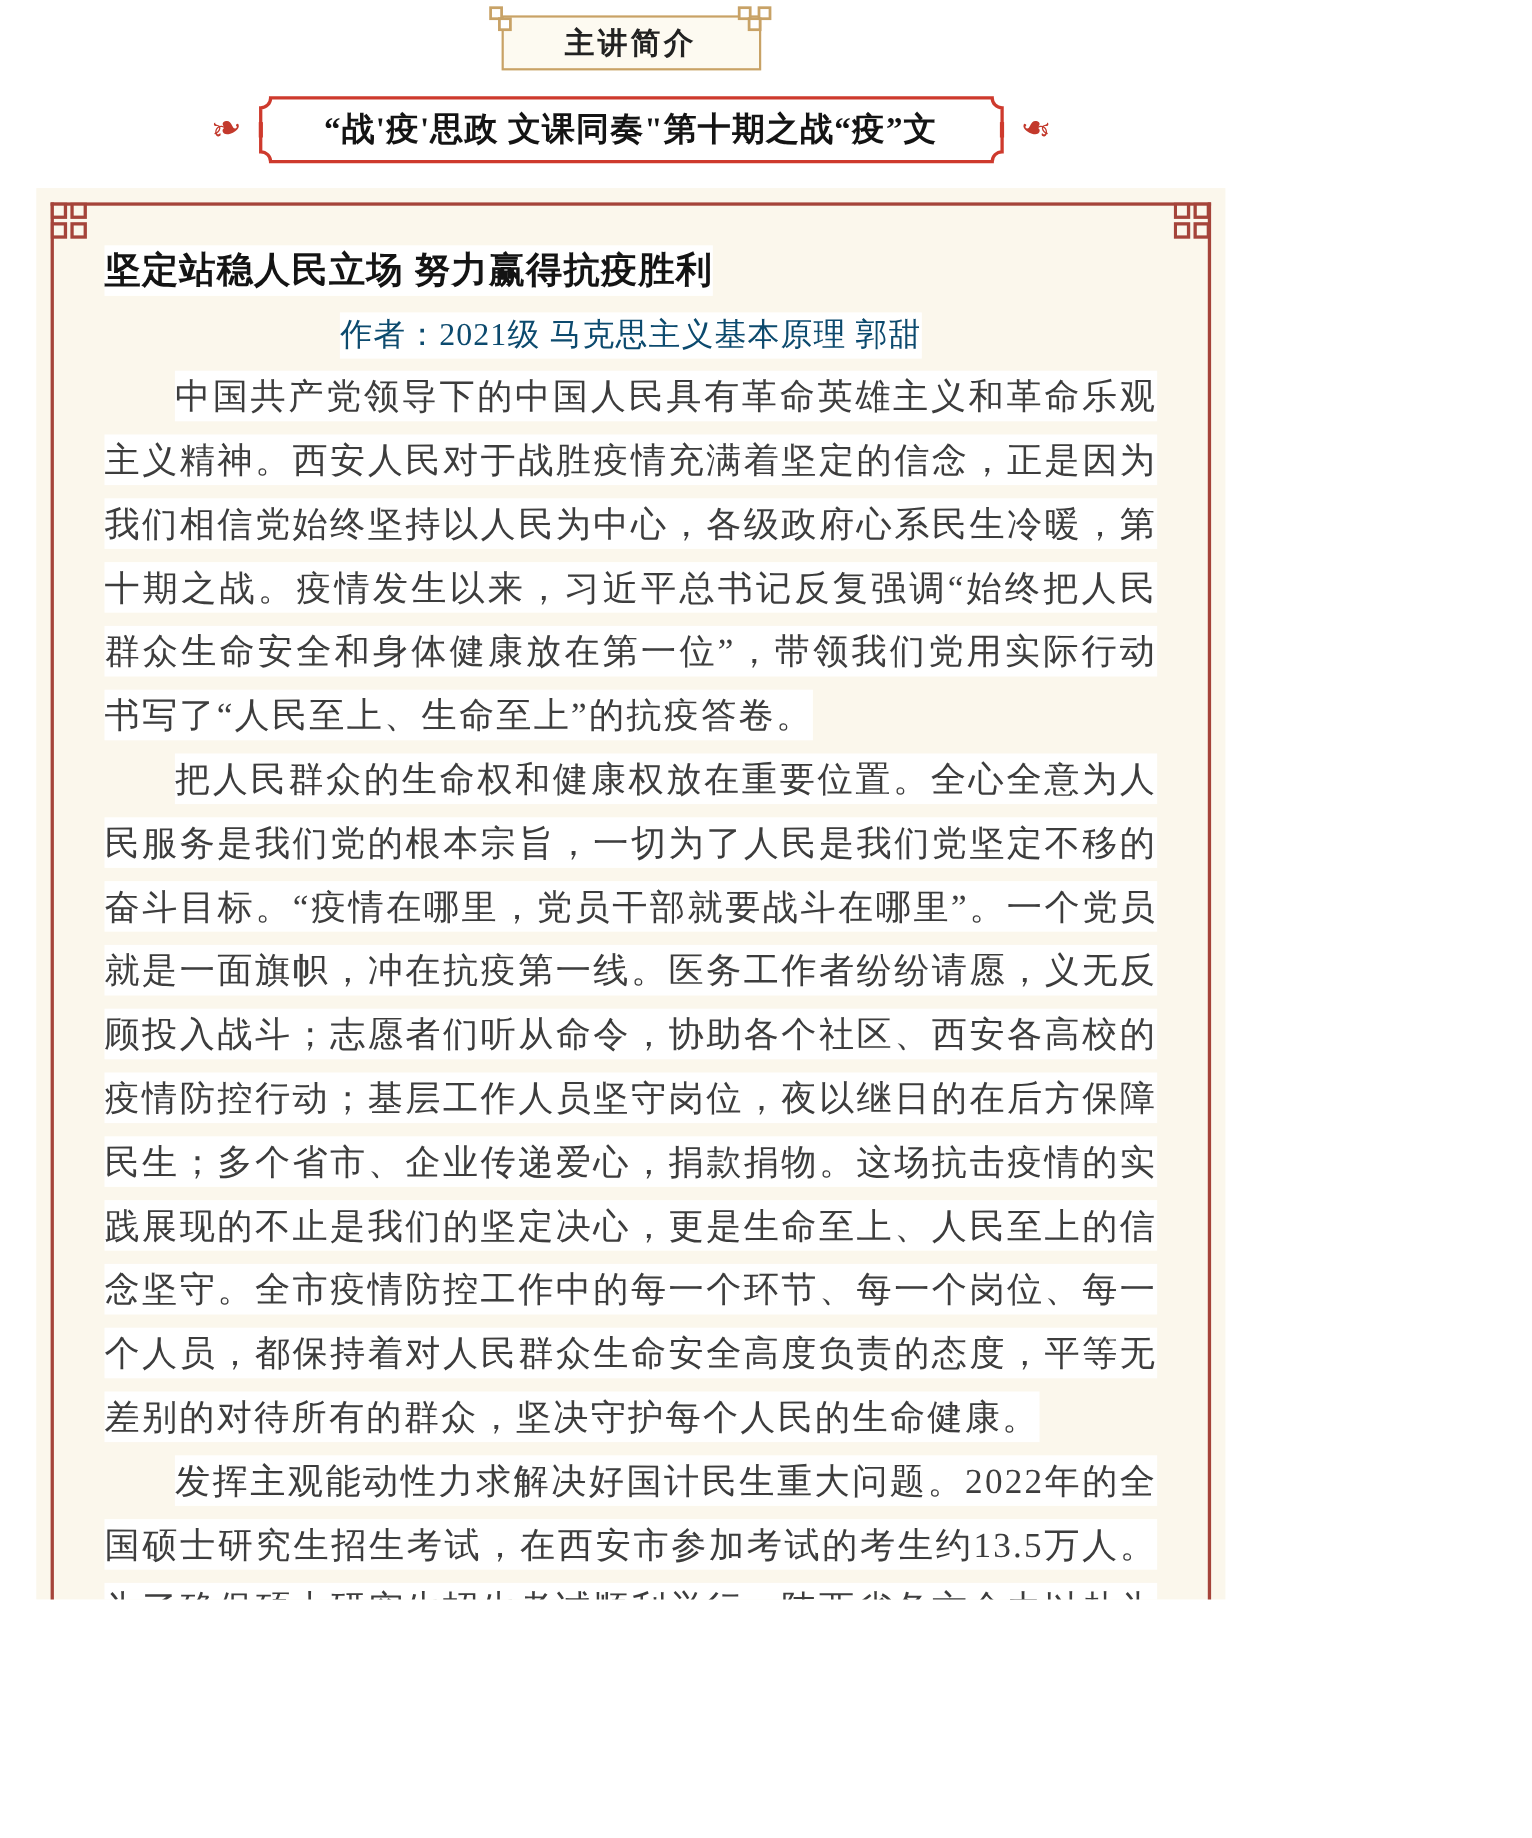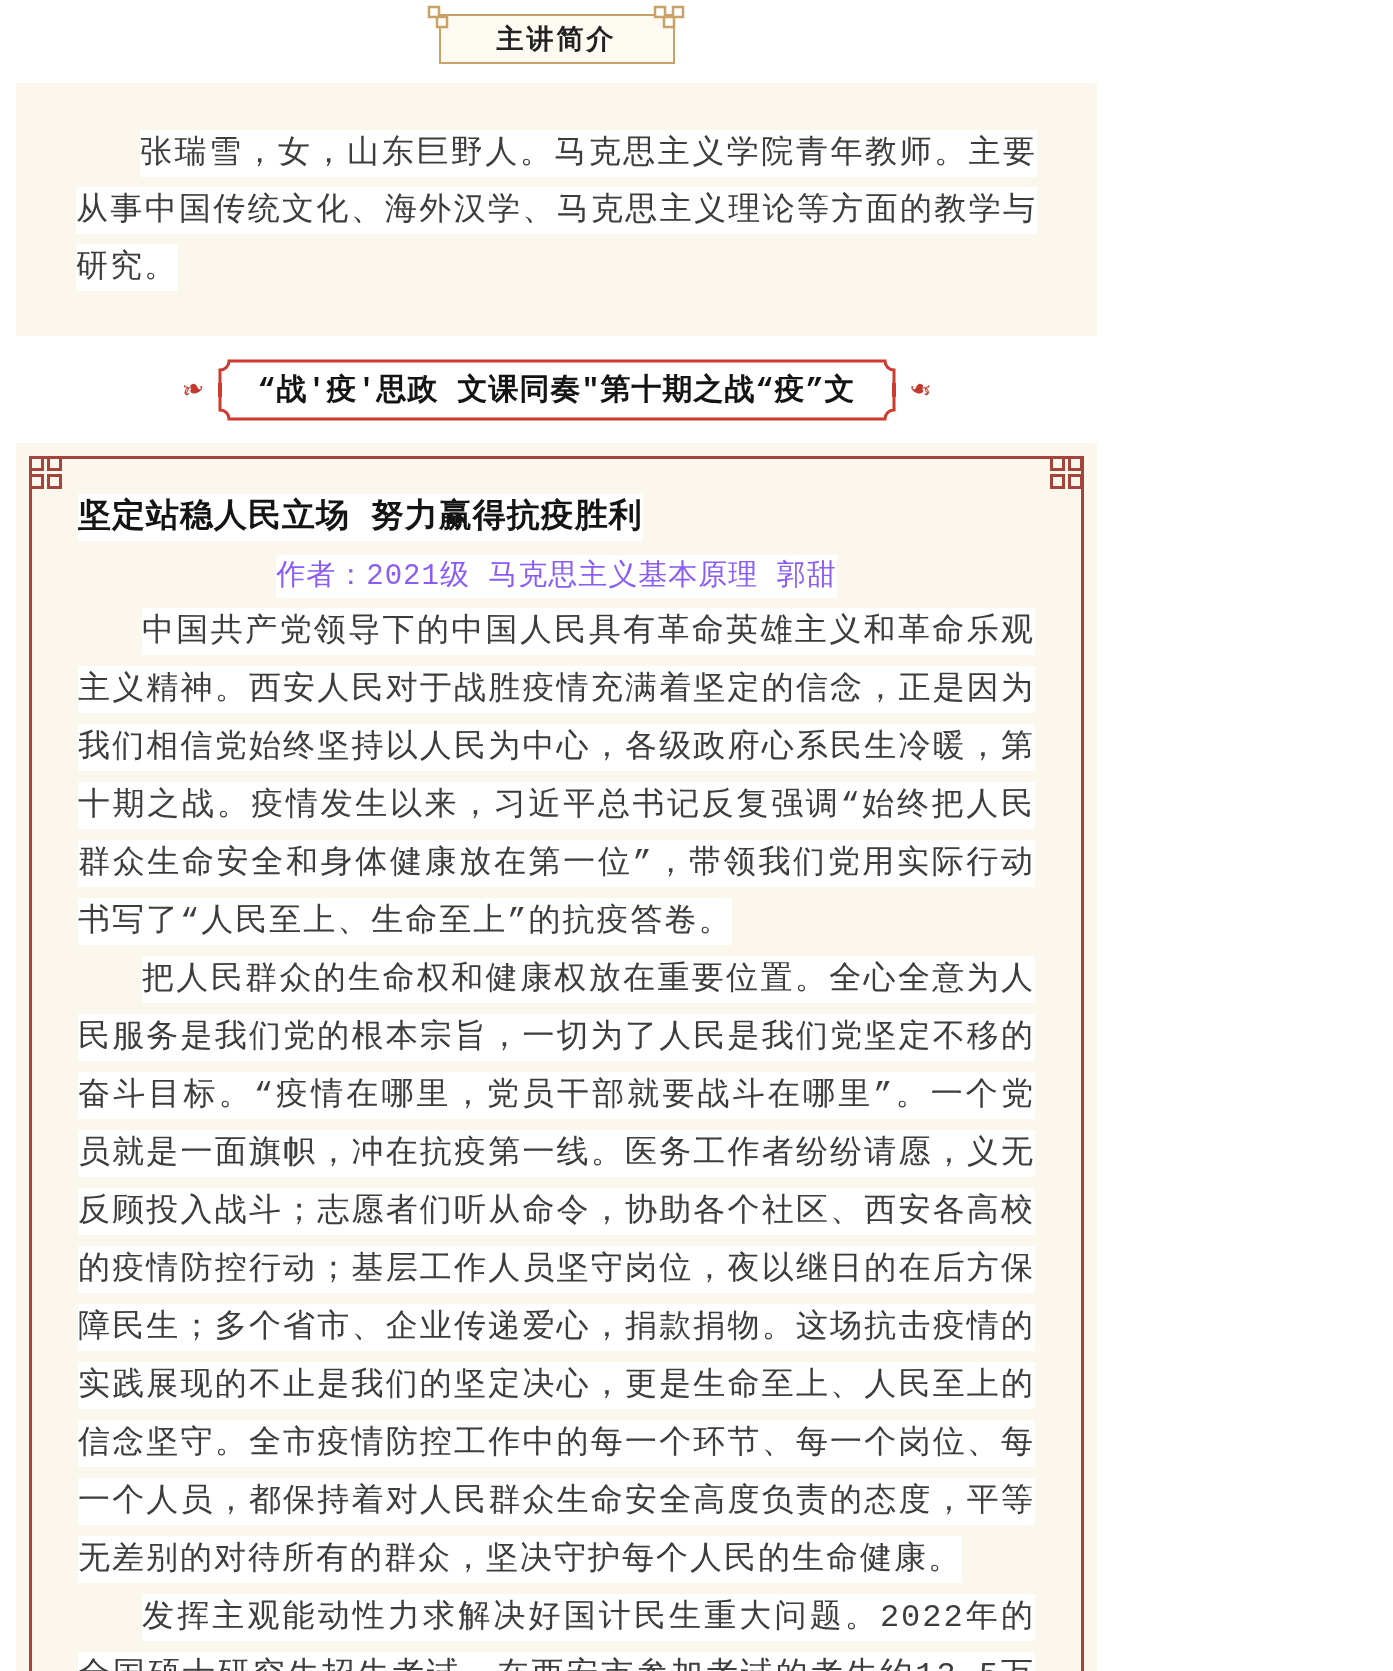--- a/index.html
+++ b/index.html
@@ -2,22 +2,23 @@
 <html><head>
 <meta charset="utf-8">
 <style>
   html,body{margin:0;padding:0;}
   body{background:#ffffff;}
   .page{
     position:relative;
     width:1113px;height:1671px;
     overflow:hidden;
     background:#ffffff;
-    font-family:Liberation Mono, monospace;
+    font-family:Liberation Serif, serif;
     color:#3d3d3d;
+    margin-left:17px;
   }
   
   .header-row{padding-top:14px;display:flex;justify-content:center;}
   .header-box{
     position:relative;
     min-width:236px;height:50px;
     border:2px solid #c8a266;
     background:#fdfaf1;
     display:flex;align-items:center;justify-content:center;
     font-size:27px;font-weight:600;color:#222;
@@ -90,21 +91,21 @@
   .corner-knot{position:absolute;width:34px;height:34px;}
   .corner-knot.tl{left:-3px;top:-3px;}
   .corner-knot.tr{right:-3px;top:-3px;}
   .article-title{
     margin:0;text-align:left;
     font-size:33px;line-height:46px;font-weight:bold;color:#141414;
     letter-spacing:1px;
   }
   .author-line{
     margin:16px 0 0;text-align:center;
-    font-size:29px;line-height:40px;color:#8b5cf6;letter-spacing:1px;
+    font-size:29px;line-height:40px;color:#0c4a6e;letter-spacing:1px;
   }
   .paragraphs{margin-top:6px;}
   .paragraphs p{
     margin:0;
     font-size:32px;line-height:58px;letter-spacing:2px;
     color:#3d3d3d;text-indent:2em;text-align:justify;
   }
 </style>
 </head>
 <body>
@@ -123,23 +124,20 @@
         <g fill="#ffffff" stroke="#c8a266" stroke-width="2.5">
           <rect x="2" y="2" width="10" height="10"></rect>
           <rect x="20" y="2" width="10" height="10"></rect>
           <rect x="11" y="12" width="10" height="10"></rect>
         </g>
       </svg>
       <span>主讲简介</span>
     </div>
   </div>
 
-  <section class="intro-band">
-    <p class="intro-text"><span class="hl">张瑞雪，女，山东巨野人。马克思主义学院青年教师。主要从事中国传统文化、海外汉学、马克思主义理论等方面的教学与研究。</span></p>
-  </section>
 
   <section class="banner-band">
     <span class="floral left">❧</span>
     <div class="banner">
       <svg width="678" height="62" viewBox="0 0 678 62">
         <path d="M 11 2 L 667 2 A 9 9 0 0 0 676 11 L 676 51 A 9 9 0 0 0 667 60 L 11 60 A 9 9 0 0 0 2 51 L 2 11 A 9 9 0 0 0 11 2 Z" fill="#ffffff" stroke="#ce3a2d" stroke-width="3"></path>
         <rect x="0" y="24" width="4" height="14" fill="#ce3a2d"></rect>
         <rect x="674" y="24" width="4" height="14" fill="#ce3a2d"></rect>
       </svg>
       <span class="banner-text">“战'疫'思政 文课同奏"第十期之战“疫”文</span>

